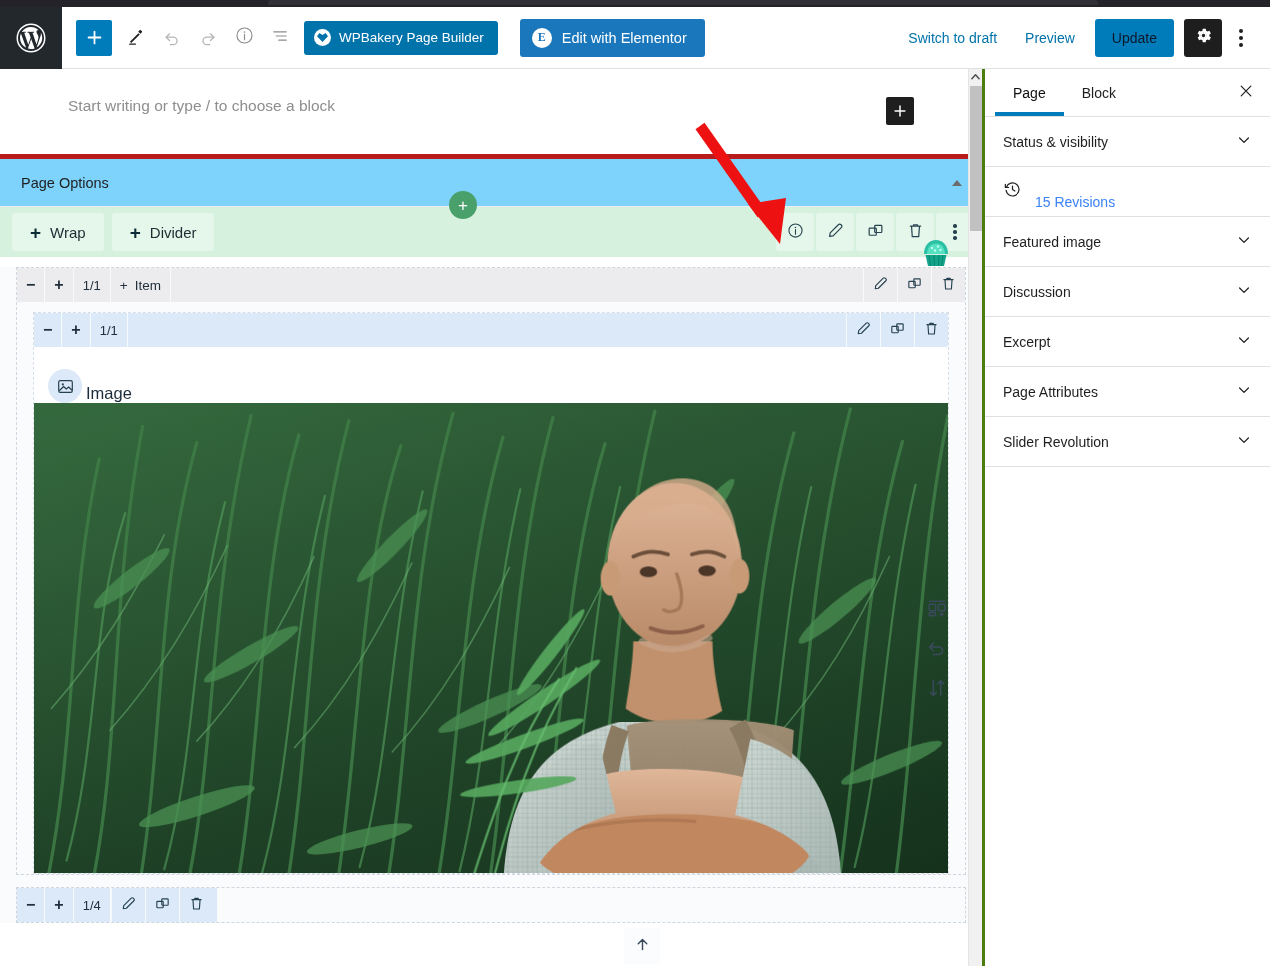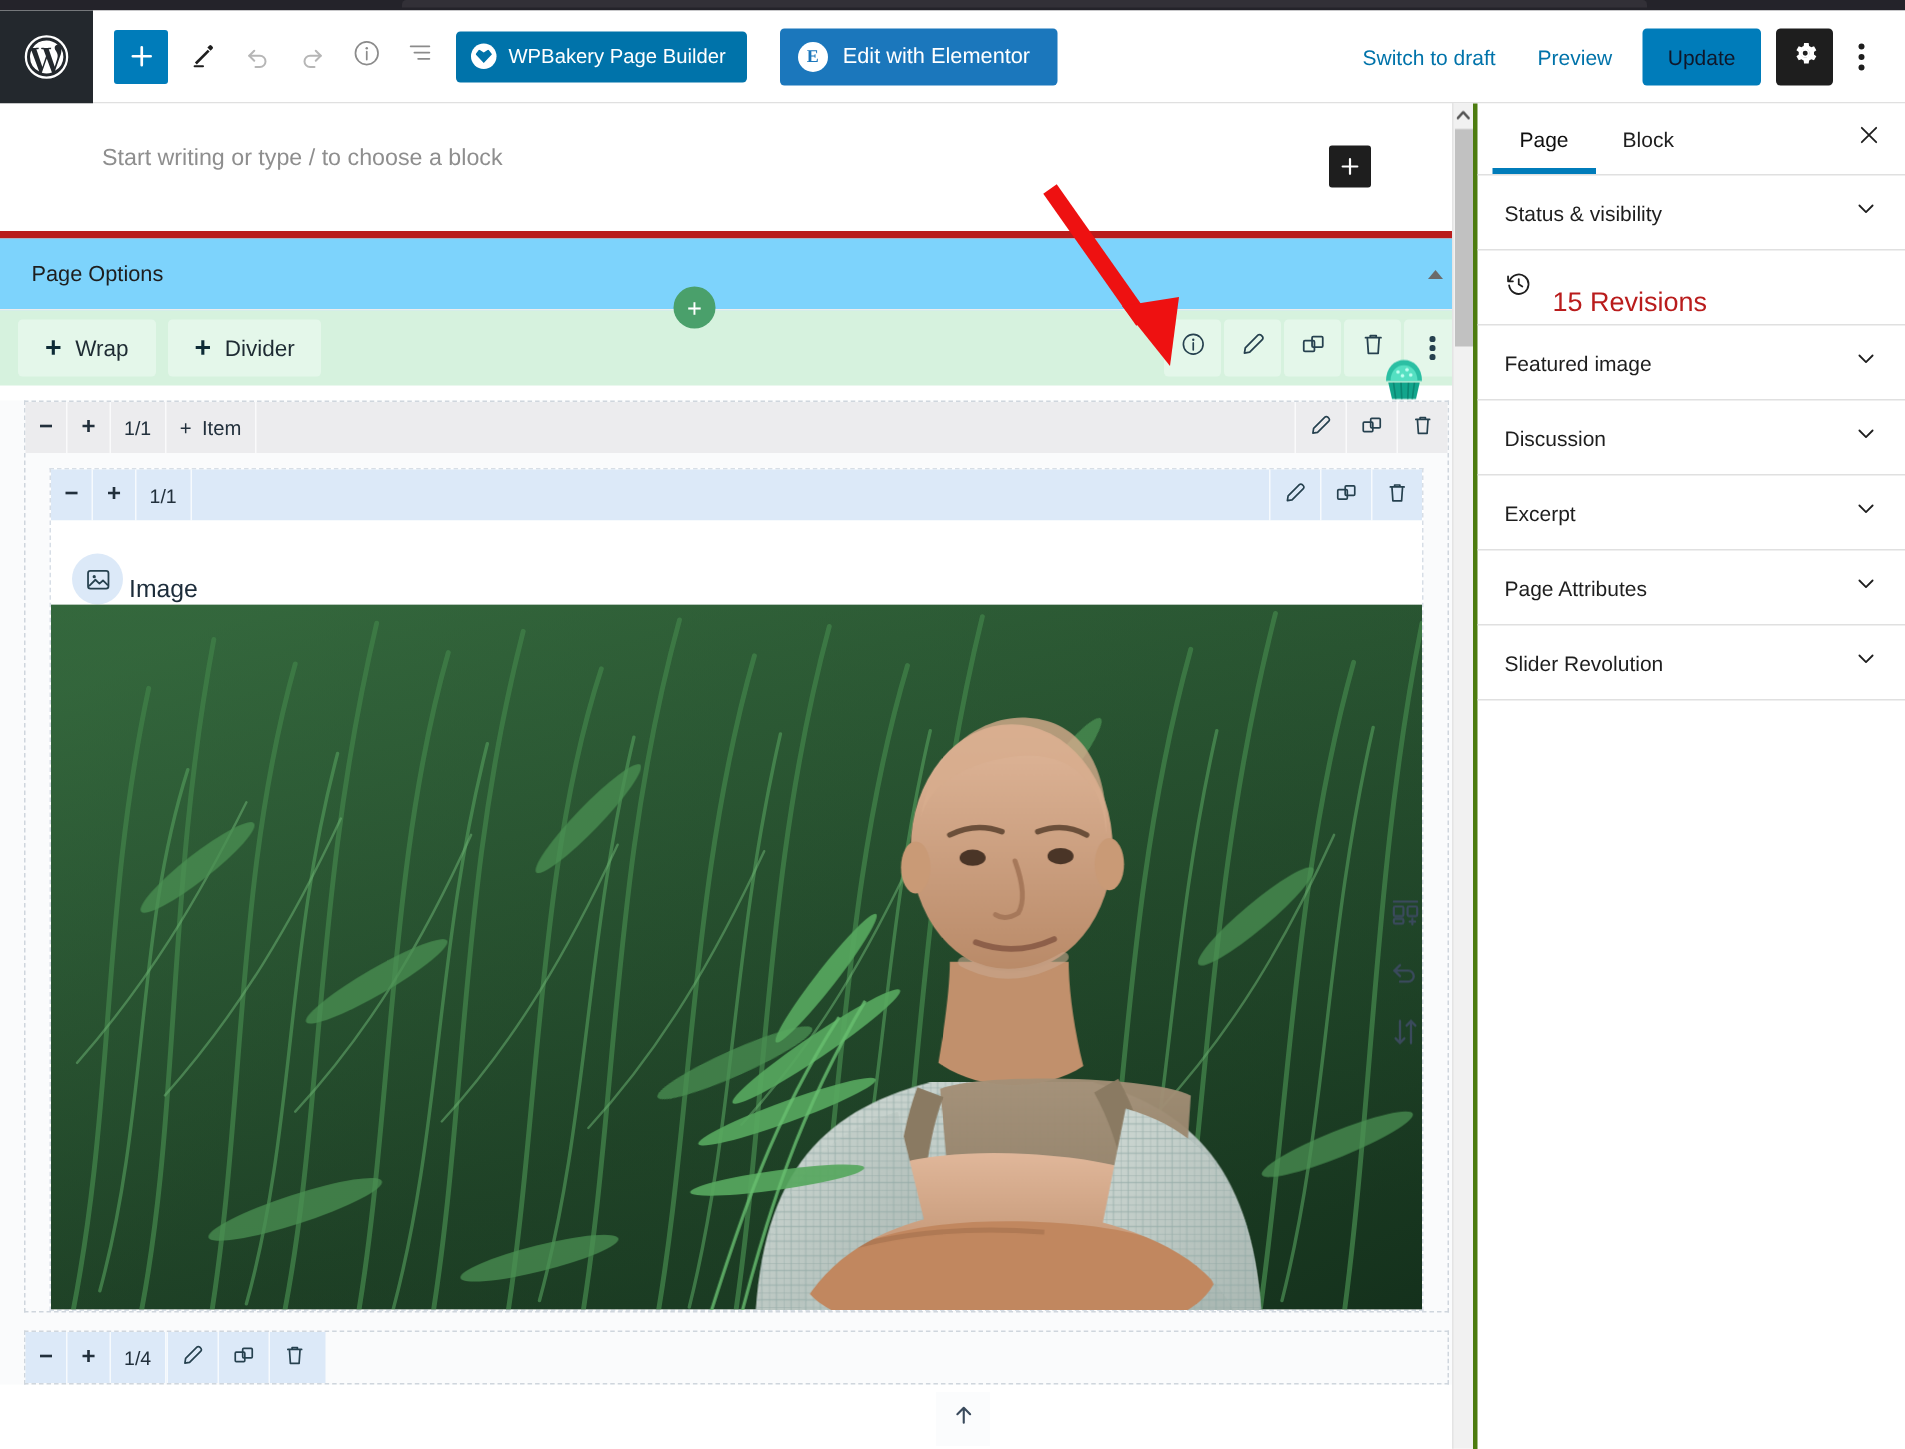--- a/index.html
+++ b/index.html
@@ -264,21 +264,21 @@
     display: flex; align-items: center; justify-content: center; cursor: pointer;
   }
 
   .sb-panel {
     height: 50px; display: flex; align-items: center; padding: 0 18px 0 18px;
     border-bottom: 1px solid #e0e0e0; cursor: pointer;
   }
   .sb-panel-title { font-size: 14px; color: #1e1e1e; }
   .sb-chevron { margin-left: auto; }
   .sb-rev { display: flex; align-items: center; gap: 13px; }
-  .sb-rev-label { font-size: 18px; color: #b91c1c; margin-top: 20px; }
+  .sb-rev-label { font-size: 14px; color: #3b82f6; margin-top: 20px; }
 
   
   .annot-arrow { position: absolute; left: 690px; top: 118px; pointer-events: none; z-index: 20; }
 </style>
 </head>
 <body>
 
 <div id="app">
 
   <div class="browser-strip">

